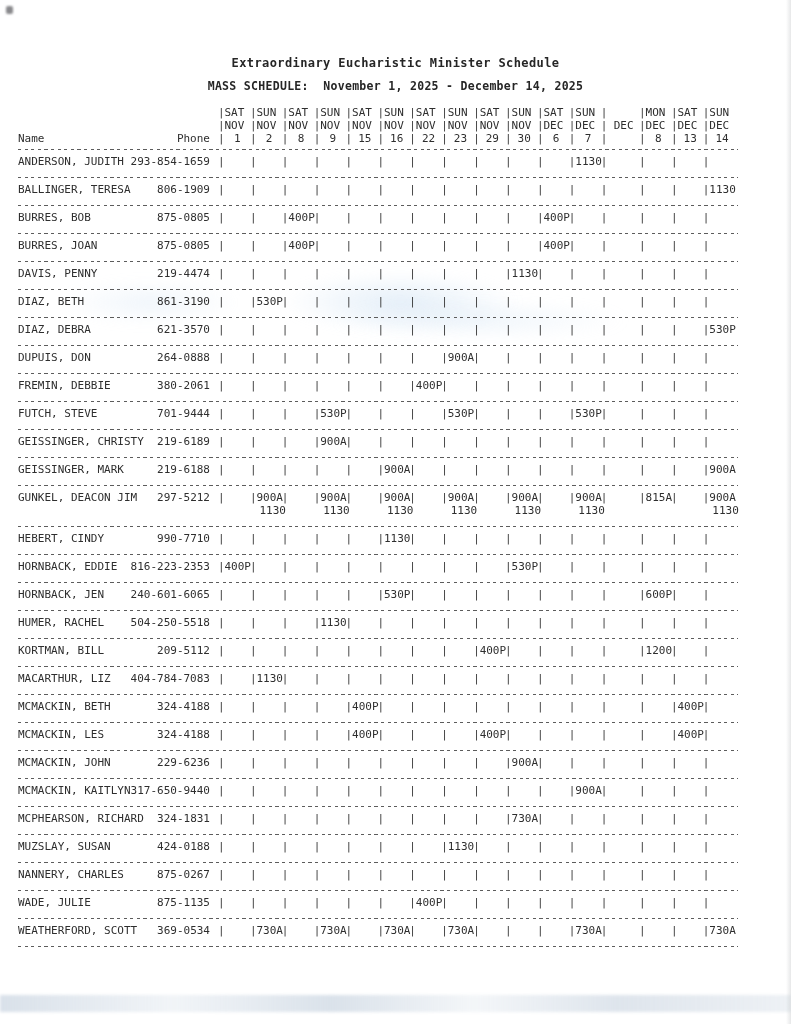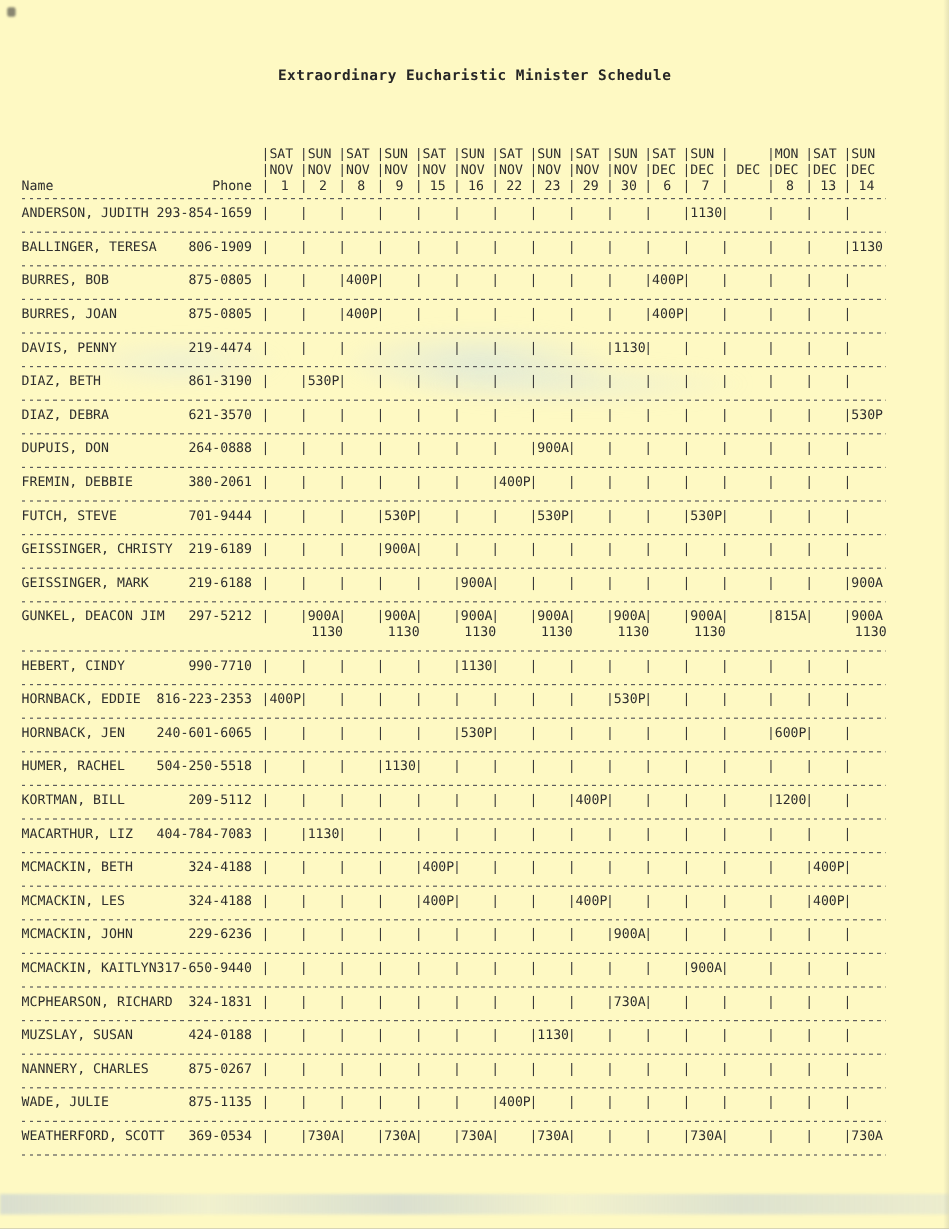--- a/index.html
+++ b/index.html
@@ -1,37 +1,37 @@
 <!DOCTYPE html>
 <html><head>
 <meta charset="utf-8">
 <style>
   html,body{margin:0;padding:0;background:#9a9a9a;}
   .page{
     position:relative;width:791px;height:1024px;margin:0 auto;
-    background:#fef9c3;overflow:hidden;
+    background:#ffffff;overflow:hidden;
     font-family:"DejaVu Sans Mono","Liberation Mono",monospace;
     color:#2e2e2e;
   }
   
   .blob{position:absolute;pointer-events:none;filter:blur(6px);}
   .blob.b1{left:280px;top:272px;width:240px;height:60px;background:radial-gradient(ellipse at center,rgba(196,219,240,.45),rgba(196,219,240,0) 70%);}
   .blob.b2{left:60px;top:280px;width:180px;height:45px;background:radial-gradient(ellipse at center,rgba(205,224,242,.30),rgba(205,224,242,0) 70%);}
   .blob.b3{left:330px;top:300px;width:300px;height:40px;background:radial-gradient(ellipse at center,rgba(200,221,240,.28),rgba(200,221,240,0) 70%);}
   .bottom-band{position:absolute;left:0;right:0;bottom:12px;height:17px;filter:blur(1.5px);
     background:linear-gradient(90deg,rgba(186,200,216,.55),rgba(210,220,231,.30) 22%,rgba(188,202,217,.55) 42%,rgba(214,223,232,.28) 60%,rgba(190,203,218,.5) 78%,rgba(205,215,226,.35));}
   .right-edge{position:absolute;top:0;bottom:0;right:0;width:5px;background:linear-gradient(90deg,rgba(0,0,0,0),rgba(120,125,130,.18));}
   .corner-mark{position:absolute;left:6px;top:6px;width:7px;height:8px;background:rgba(40,40,45,.55);filter:blur(1px);border-radius:2px;}
 
   .title{position:absolute;top:56px;left:0;right:0;text-align:center;
     font-size:12px;letter-spacing:.4px;font-weight:bold;color:#262626;white-space:pre;}
   .subtitle{position:absolute;top:79px;left:0;right:0;text-align:center;
     font-size:11.5px;letter-spacing:.3px;font-weight:bold;color:#262626;white-space:pre;}
 
-  .sched{position:absolute;left:18px;top:122px;width:720px;font-size:11px;line-height:13px;}
+  .sched{position:absolute;left:18px;top:106px;width:720px;font-size:11px;line-height:13px;}
   .hline,.row{display:flex;align-items:flex-start;}
   .lbl-name{width:112px;flex:none;white-space:nowrap;}
   .lbl-phone{width:80px;flex:none;text-align:right;white-space:nowrap;}
   .gap{width:8px;flex:none;}
   .hcell,.cell{width:31.9px;flex:none;position:relative;padding-left:6.5px;box-sizing:border-box;white-space:nowrap;}
   .hcell.wide,.cell.wide{width:38.4px;}
   .hcell::before,.cell::before{content:"|";position:absolute;left:0;top:0;color:#3a3a3a;}
   .hline.mrow .hcell.wide{padding-left:13px;}
   .hcell.num{text-align:center;}
   .hdr-dash,.dash{height:1px;margin:4px 0 0 0;
@@ -44,20 +44,21 @@
 </head>
 <body>
 
 <div class="page">
   <div class="corner-mark"></div>
   <div class="blob b1"></div>
   <div class="blob b2"></div>
   <div class="blob b3"></div>
 
   <div class="title">Extraordinary Eucharistic Minister Schedule</div>
+  <div class="subtitle">MASS SCHEDULE:  November 1, 2025 - December 14, 2025</div>
 
   <div class="sched">
     <div id="hdr">
         <div class="hline drow">
           <div class="lbl-name"></div>
           <div class="lbl-phone"></div>
           <div class="gap"></div>
           <div class="hcell">SAT</div>
           <div class="hcell">SUN</div>
           <div class="hcell">SAT</div>

